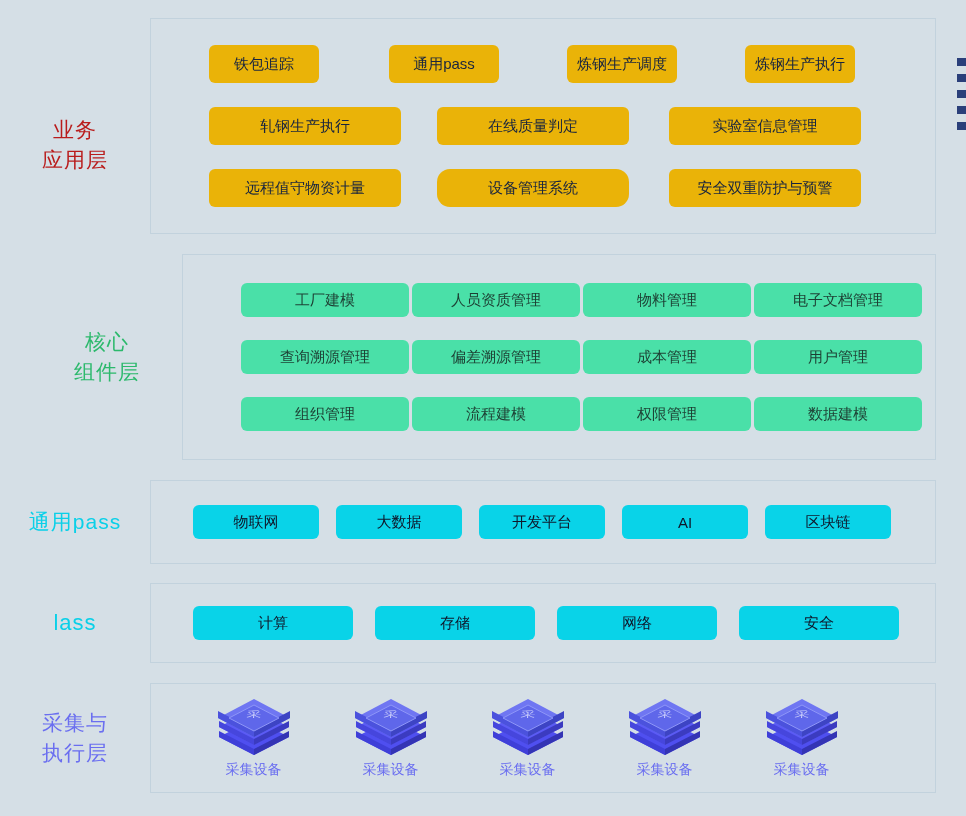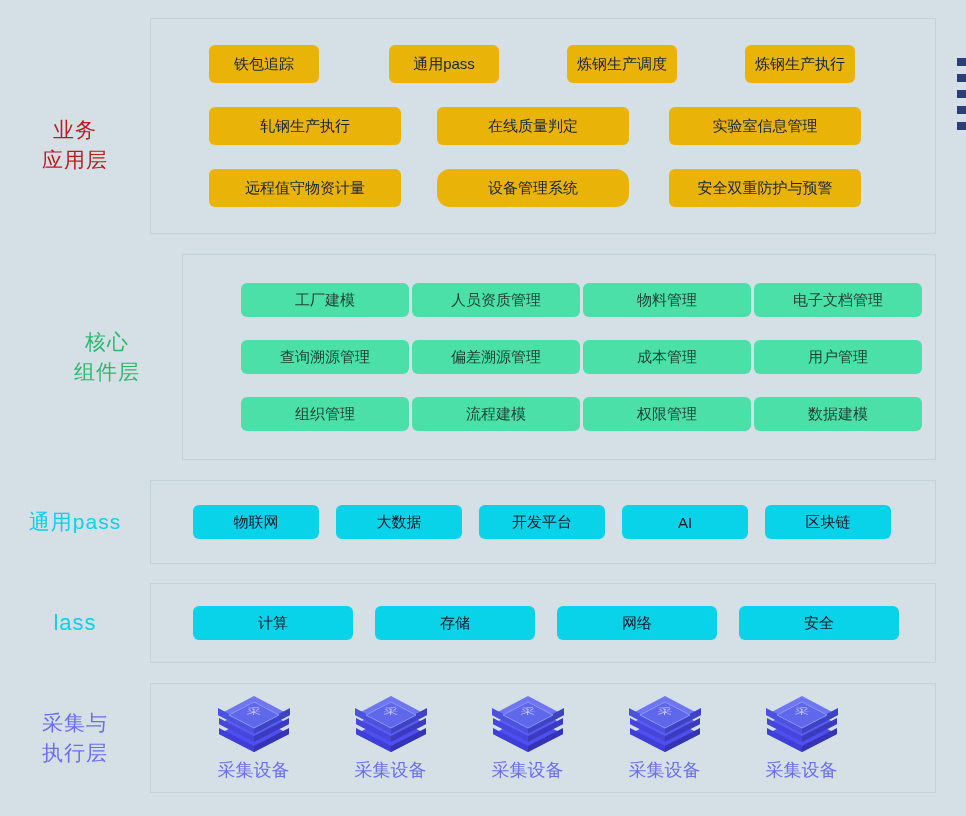--- a/index.html
+++ b/index.html
@@ -134,21 +134,21 @@
     align-items: center;
     justify-content: center;
   }
   .device-icon {
     width: 82px;
     height: 60px;
     position: relative;
   }
   .device-label {
     margin-top: 4px;
-    font-size: 18px;
+    font-size: 14px;
     color: #6a6ef0;
     white-space: nowrap;
   }
 
   
   .edge-markers {
     position: absolute;
     right: 0;
     top: 58px;
     width: 12px;

